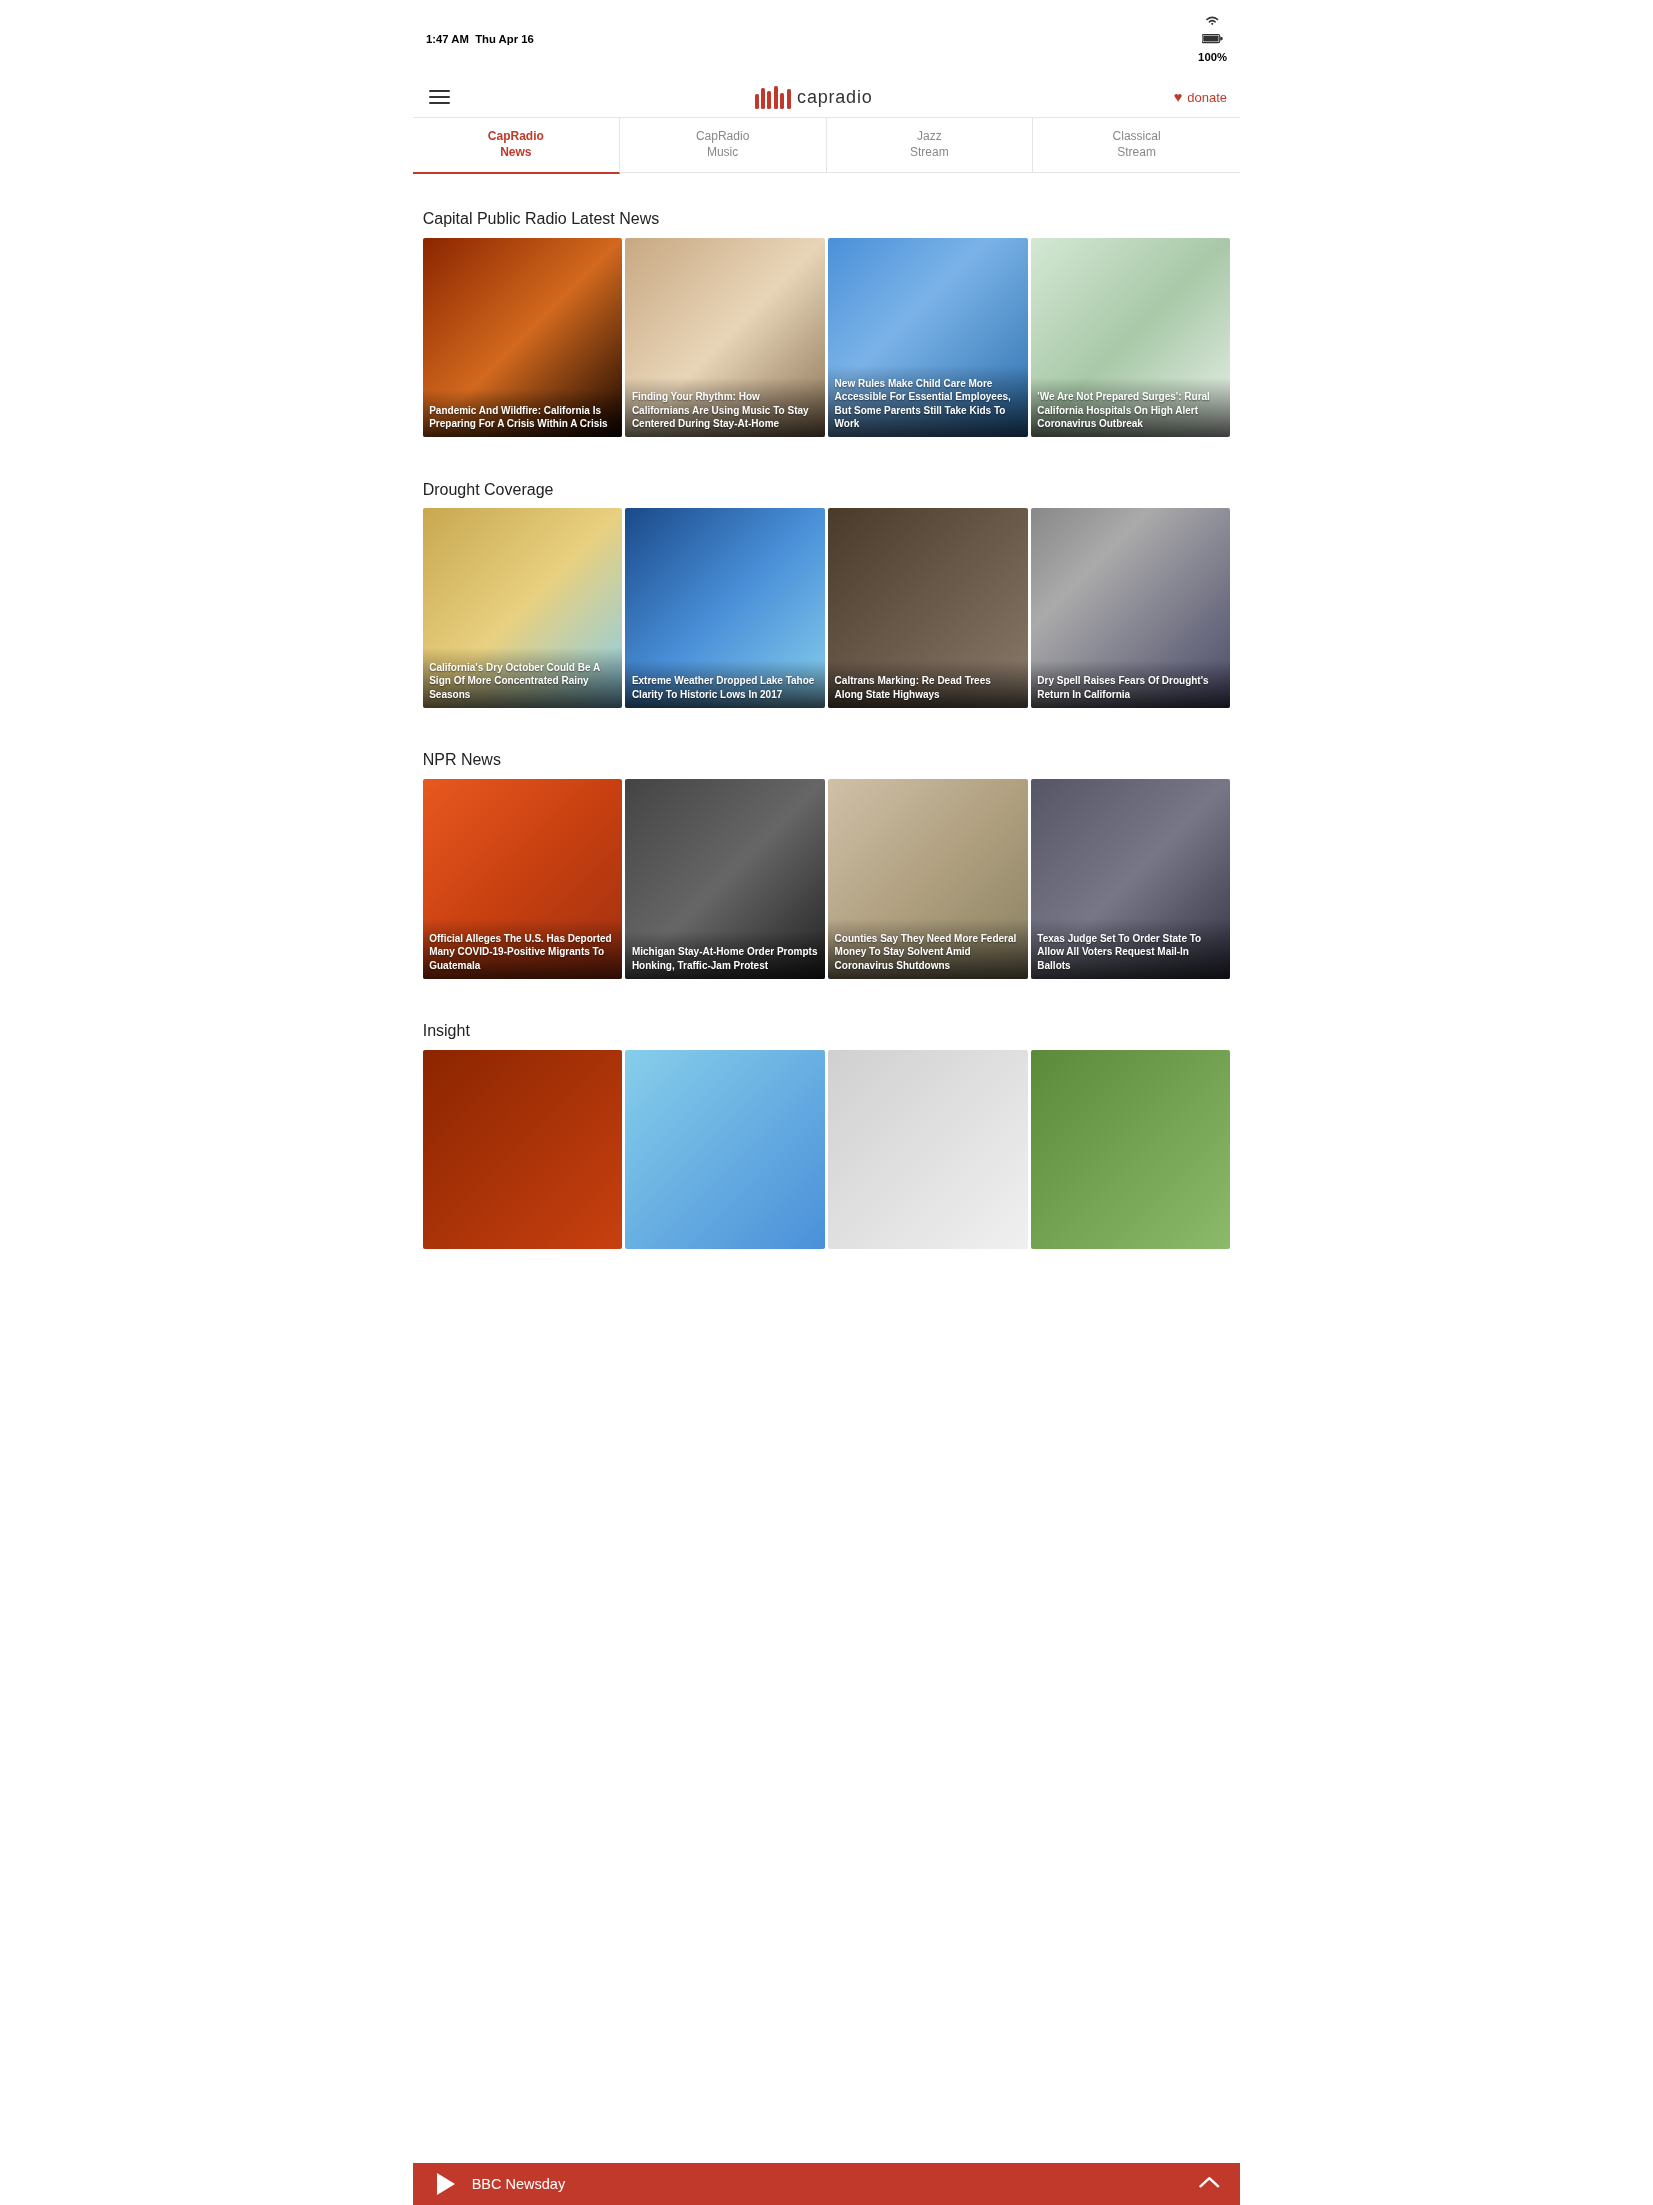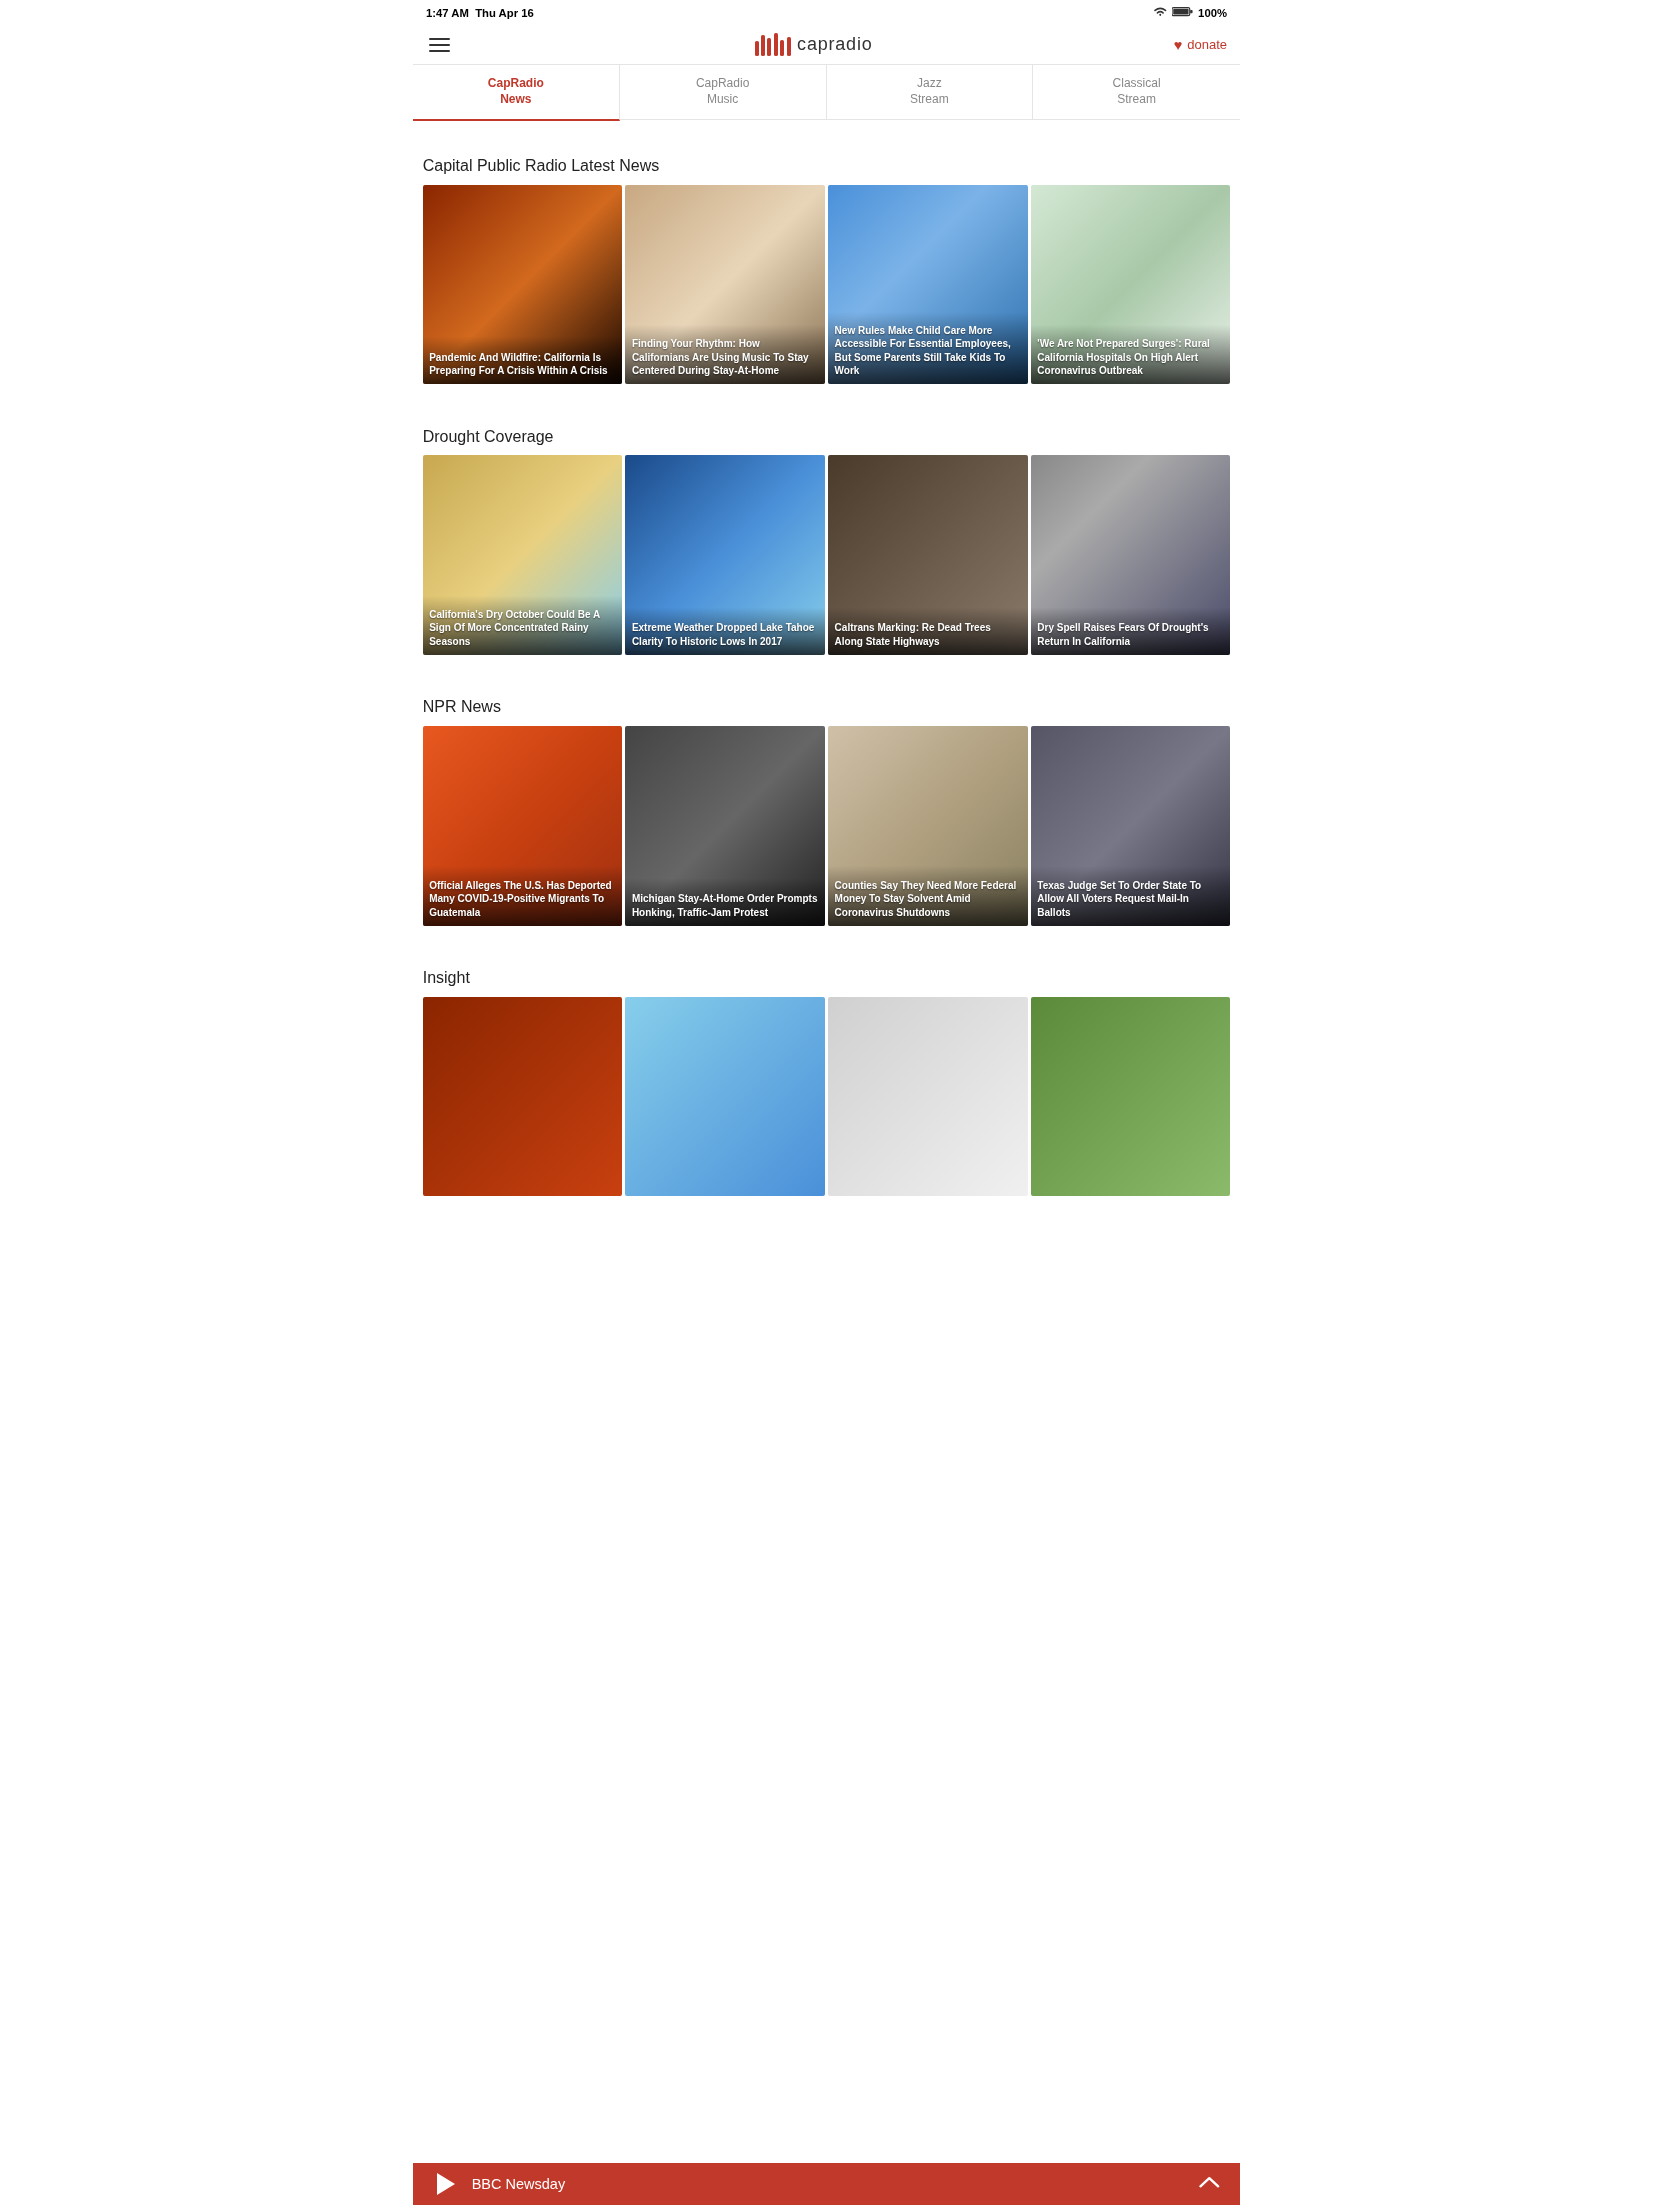--- a/index.html
+++ b/index.html
@@ -10,29 +10,30 @@
       max-width: 827px;
       margin: 0 auto;
       overflow-x: hidden;
     }
 
     
     .status-bar {
       display: flex;
       justify-content: space-between;
       align-items: center;
-      padding: 6px 13px;
+      padding: 15px 13px;
       font-size: 11.3px;
       font-weight: 600;
       background: #fff;
     }
     .status-right {
       display: flex;
       align-items: center;
       gap: 4.8px;
+      flex-direction: column;
     }
 
     
     .header {
       display: flex;
       align-items: center;
       justify-content: space-between;
       padding: 8px 13px;
       background: #fff;
       border-bottom: 0.8px solid #e5e5e5;

